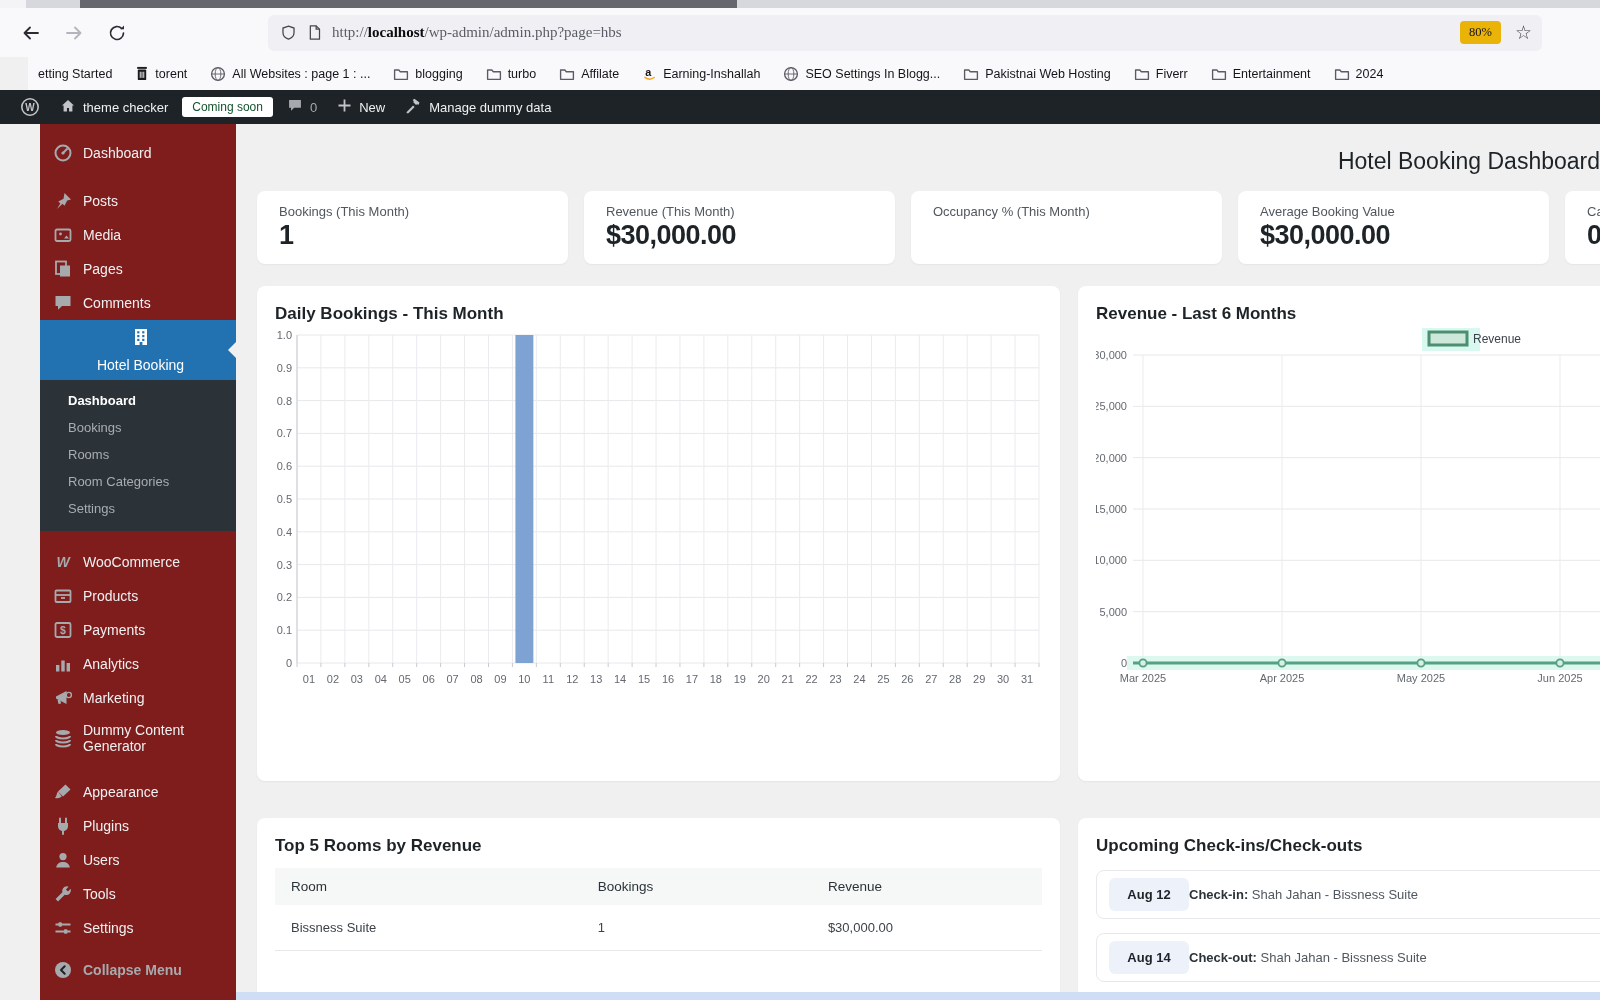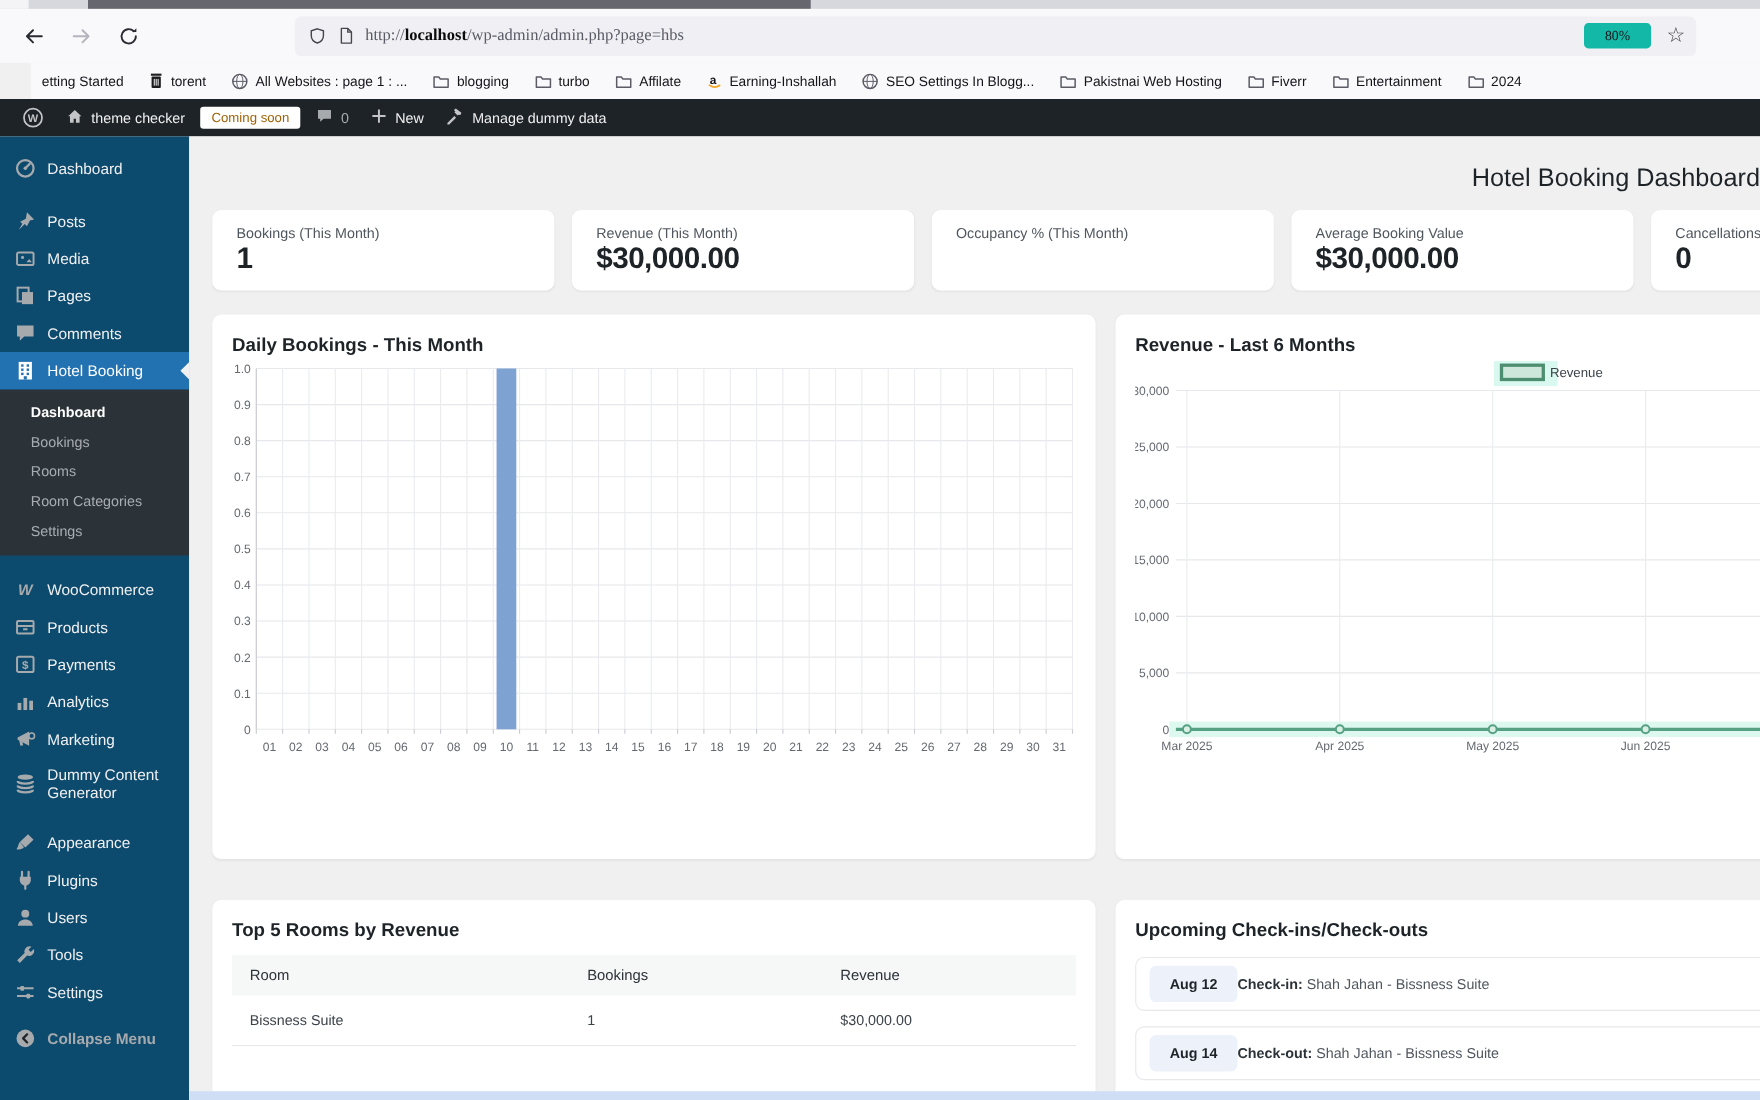--- a/index.html
+++ b/index.html
@@ -9,40 +9,40 @@
   
   .tabstrip { height:8px; background:#d7d8de; position:relative; }
   .tabstrip .tab-bottom { position:absolute; left:80px; width:657px; top:0; height:8px; background:#66676e; }
   .tabstrip .corner { position:absolute; left:0; top:0; width:26px; height:8px; background:#f4f4f6; }
   .toolbar { height:49px; background:#f9f9fb; display:flex; align-items:center; padding:0 14px;font-family:Liberation Serif, serif; }
   .nav-btn { width:34px; height:34px; display:flex; align-items:center; justify-content:center; border-radius:4px; margin-right:9px; cursor:pointer; }
   .urlbar { margin-left:125px; flex:0 0 1274px; height:36px; background:#f0f0f4; border-radius:6px; display:flex; align-items:center; padding:0 10px 0 12px; }
   .urlbar .u-icn { display:flex; align-items:center; margin-right:10px; }
   .url-text { font-size:15px; color:#5b5b66; flex:1; white-space:nowrap; overflow:hidden; }
   .url-text b { color:#0c0c0d; font-weight:700; }
-  .zoom-badge { background:#14b8a6; border-radius:4px; font-size:12.5px; color:#15141a; padding:4px 19px; margin-right:14px; }
+  .zoom-badge { background:#eab308; border-radius:4px; font-size:12.5px; color:#15141a; padding:4px 9px; margin-right:14px; }
   .star { font-size:19px; color:#3b3b42; line-height:1; cursor:pointer; }
 
   .bookmarks { height:33px; background:#f9f9fb; display:flex; align-items:center; padding:0 4px; overflow:hidden;margin-left:28px; }
   .bm { display:flex; align-items:center; gap:6px; font-size:12.5px; color:#15141a; margin-right:11px; padding:3px 6px; border-radius:3px; white-space:nowrap; cursor:pointer; }
   .bm .bm-icn { display:flex; align-items:center; }
 
   
   .adminbar { height:34px; background:#1d2327; display:flex; align-items:center; color:#f0f0f1; font-size:13px; padding:0 10px; }
   .ab-item { display:flex; align-items:center; gap:7px; padding:0 10px; height:34px; cursor:pointer; }
-  .ab-badge { background:#fff; color:#a16207; border-radius:3px; padding:3px 10px; font-size:12px; margin:0 4px; cursor:pointer; }
+  .ab-badge { background:#fff; color:#14532d; border-radius:3px; padding:3px 10px; font-size:12px; margin:0 4px; cursor:pointer; }
   .ab-count { color:#a7aaad; }
 
   
   .main { display:flex; height:876px; }
-  .sidebar { width:172px; background:#0c4a6e; flex:none; padding-top:12px; overflow:hidden; }
+  .sidebar { width:196px; background:#7f1d1d; flex:none; padding-top:12px; overflow:hidden;margin-left:40px; }
   .menu-item { display:flex; align-items:center; gap:10px; padding:7px 8px 7px 13px; min-height:34px; color:#f0f0f1; font-size:14px; cursor:pointer; position:relative; }
   .menu-item .mi-icn { width:20px; display:flex; justify-content:center; flex:none; }
   .menu-item.sep { margin-top:14px; }
-  .menu-item.active { background:#2271b1; color:#fff; }
+  .menu-item.active { background:#2271b1; color:#fff;flex-direction:column; }
   .menu-item.active::after { content:""; position:absolute; right:0; top:50%; margin-top:-8px;
       border:8px solid transparent; border-right-color:#f0f0f1; }
   .menu-item.muted { color:#a7aaad; margin-top:8px;font-weight:bold; }
   .submenu { background:#2c3338; padding:7px 0 9px; }
   .submenu-item { padding:6px 12px 6px 28px; font-size:13px; color:#a8adb3; cursor:pointer; }
   .submenu-item.current { color:#fff; font-weight:700; }
 
   .content { position:relative; width:1428px; background:#f0f0f1; padding:18px 0 0 21px; overflow:hidden; }
   h1.page-title { font-size:23px; font-weight:400; color:#1d2327; margin:6px 0 16px;text-align:right; }
 

